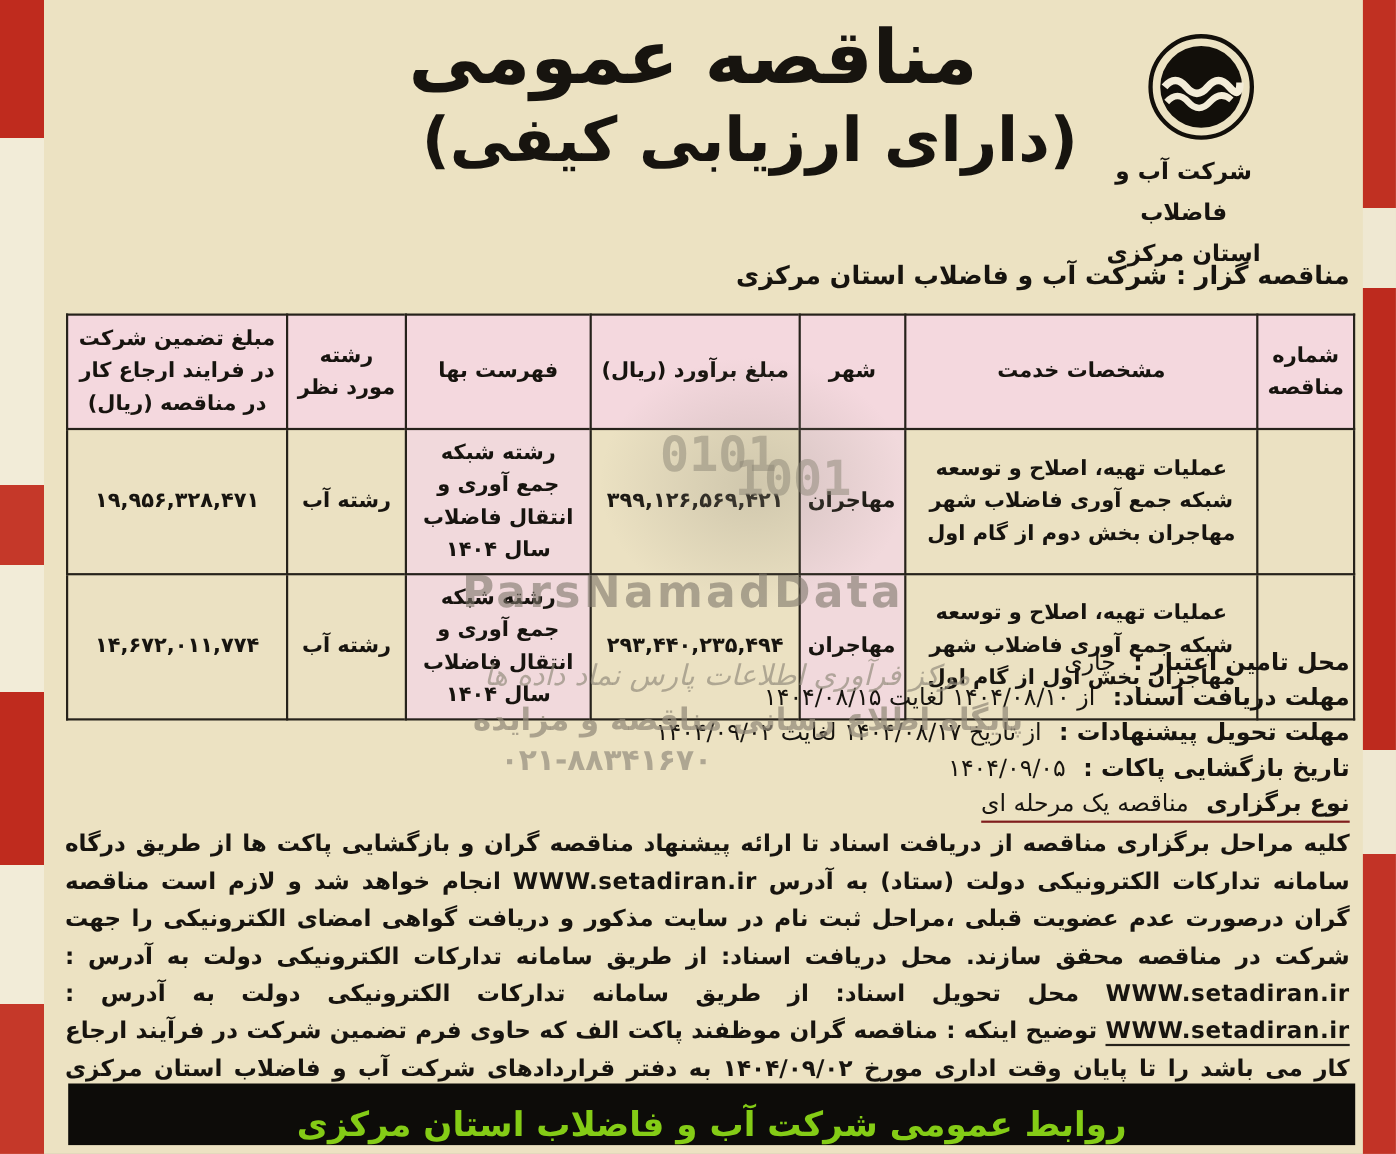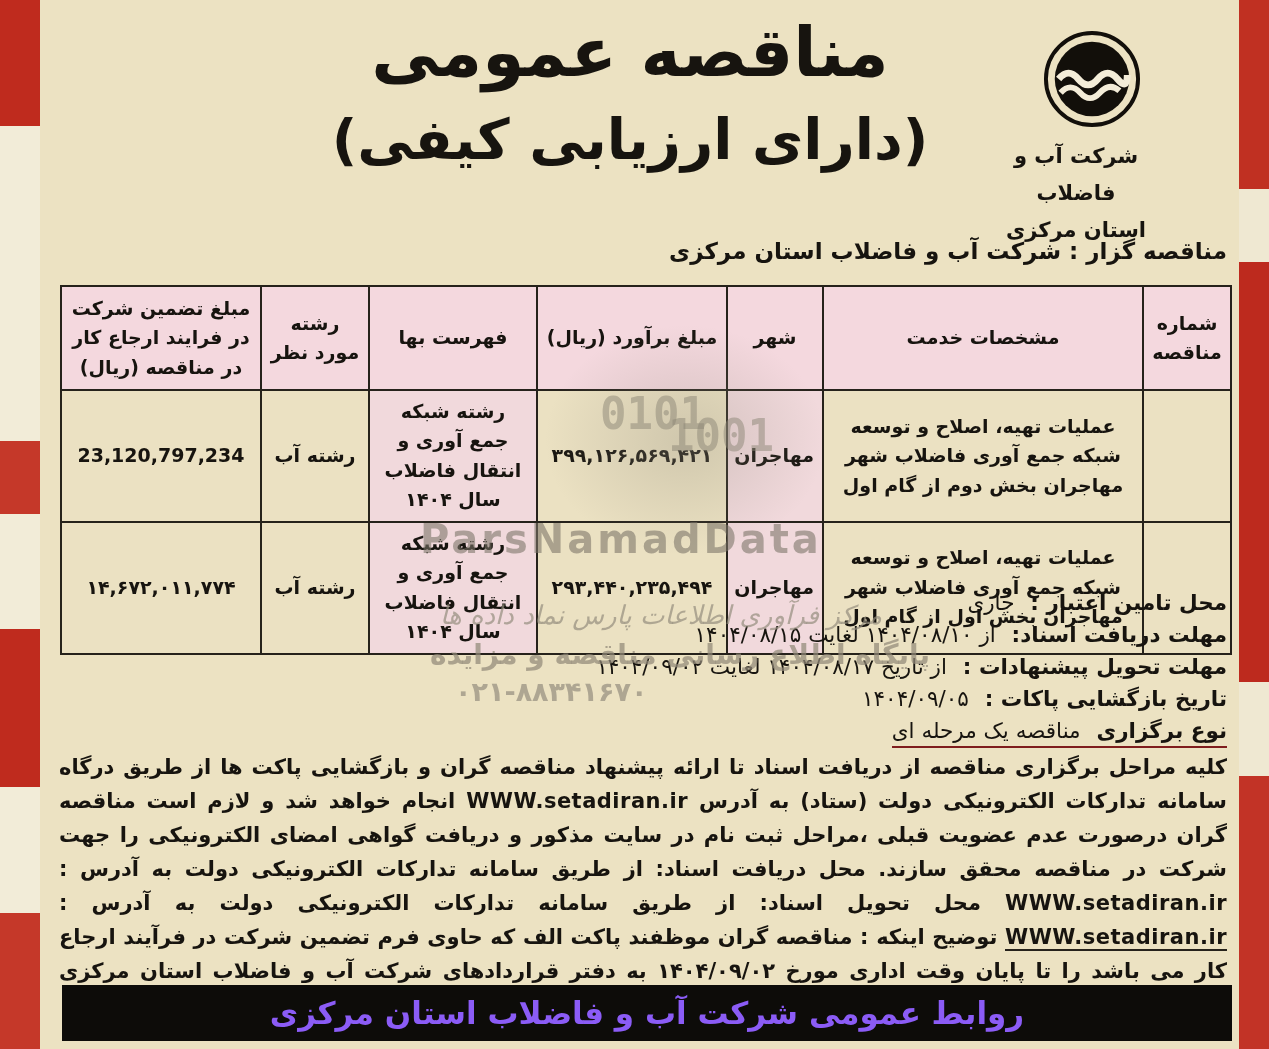--- a/index.html
+++ b/index.html
@@ -25,21 +25,21 @@
       #bd2a1e 25%, #bd2a1e 65%, #efe8d2 65%, #efe8d2 74%,
       #c23326 74%, #c23326 100%);
   }
 
   
   .logo { position:absolute; right:128px; top:30px; width:98px; height:98px; }
   .company { position:absolute; right:88px; top:138px; width:210px;
     text-align:center; font-weight:bold; font-size:21px; line-height:1.75; }
   .titles { position:absolute; left:280px; top:12px; width:700px; text-align:center; }
   .titles h1 { font-size:68px; font-weight:bold; line-height:1.2; letter-spacing:-1px; }
-  .titles h2 { font-size:56px; font-weight:bold; line-height:1.2; margin-top:12px; letter-spacing:-1px; }
+  .titles h2 { font-size:56px; font-weight:bold; line-height:1.2; letter-spacing:-1px;text-align:right; }
   .tenderer { position:absolute; right:42px; top:238px; font-size:23px; font-weight:bold; }
 
   
   .table-wrap { position:absolute; right:37px; top:285px; width:1170px; z-index:2; }
   table { border-collapse:collapse; table-layout:fixed; width:1170px; }
   th, td { border:2px solid #26221b; text-align:center; vertical-align:middle;
     padding:6px 8px; font-weight:bold; font-size:19px; line-height:1.55; }
   thead th { background:#f4d8de; height:104px; }
   tbody td { background:#ebe1c2; height:96px; }
   tbody td.pink { background:#f1d9dc; }
@@ -52,21 +52,21 @@
   .detail-line.underlined .u-wrap { border-bottom:2px solid #7f1d1d; padding-bottom:3px; }
 
   
   .body-par { position:absolute; right:42px; top:750px; width:1168px; z-index:2;
     font-size:21px; line-height:34px; font-weight:700; text-align:justify; }
   .seg-url { direction:ltr; unicode-bidi:embed; font-weight:bold; letter-spacing:.5px; }
   .seg-url.u { border-bottom:2px solid #26221b; }
 
   
   .footer-bar { position:absolute; right:37px; top:985px; width:1170px; height:56px;
-    background:#0d0c09; color:#8b5cf6; display:flex; align-items:center; justify-content:center;
+    background:#0d0c09; color:#84cc16; display:flex; align-items:flex-end; justify-content:center;
     font-size:31px; font-weight:bold; letter-spacing:1px; z-index:2; }
 
   
   .wm { position:absolute; pointer-events:none; z-index:4; }
   .wm-emblem { left:545px; top:325px; width:280px; height:230px; border-radius:50%;
     background:radial-gradient(closest-side, rgba(150,144,128,.32), rgba(150,144,128,0)); }
   .wm-bin { font-family:"DejaVu Sans Mono", monospace; direction:ltr; color:rgba(140,134,118,.5);
     font-size:44px; font-weight:bold; }
   .wm-bin.b1 { left:600px; top:352px;margin-top:36px; }
   .wm-bin.b2 { left:668px; top:410px; }
@@ -135,21 +135,21 @@
         </tr>
       </thead>
       <tbody>
         <tr>
           <td></td>
           <td>عملیات تهیه، اصلاح و توسعه شبکه جمع آوری فاضلاب شهر مهاجران بخش دوم از گام اول</td>
           <td class="pink">مهاجران</td>
           <td>۳۹۹,۱۲۶,۵۶۹,۴۲۱</td>
           <td class="pink">رشته شبکه جمع آوری و انتقال فاضلاب سال ۱۴۰۴</td>
           <td>رشته آب</td>
-          <td>23,120,797,234</td>
+          <td>۱۹,۹۵۶,۳۲۸,۴۷۱</td>
         </tr>
         <tr>
           <td></td>
           <td>عملیات تهیه، اصلاح و توسعه شبکه جمع آوری فاضلاب شهر مهاجران بخش اول از گام اول</td>
           <td class="pink">مهاجران</td>
           <td>۲۹۳,۴۴۰,۲۳۵,۴۹۴</td>
           <td class="pink">رشته شبکه جمع آوری و انتقال فاضلاب سال ۱۴۰۴</td>
           <td>رشته آب</td>
           <td>۱۴,۶۷۲,۰۱۱,۷۷۴</td>
         </tr>

